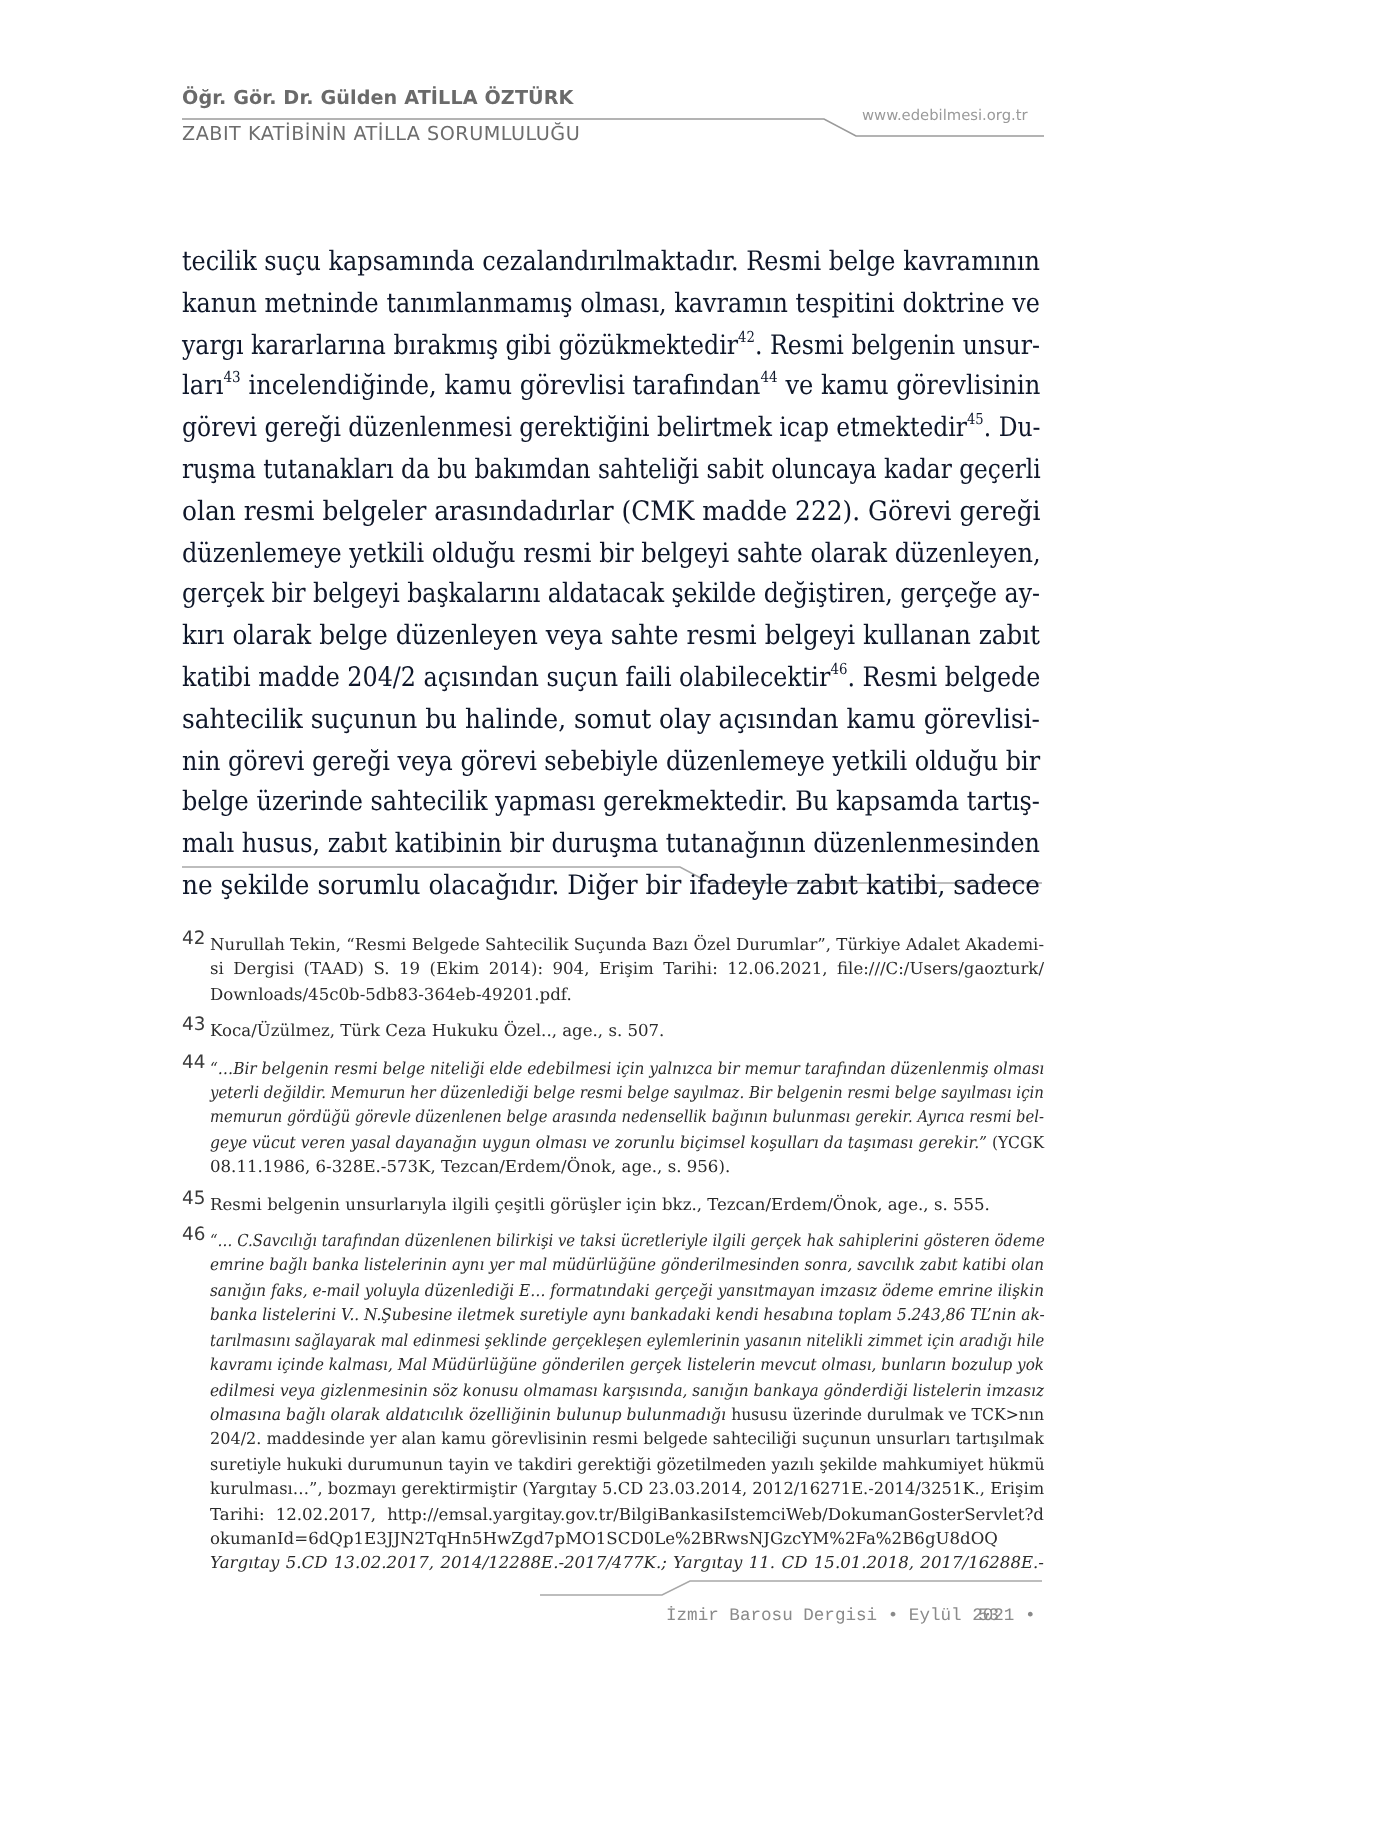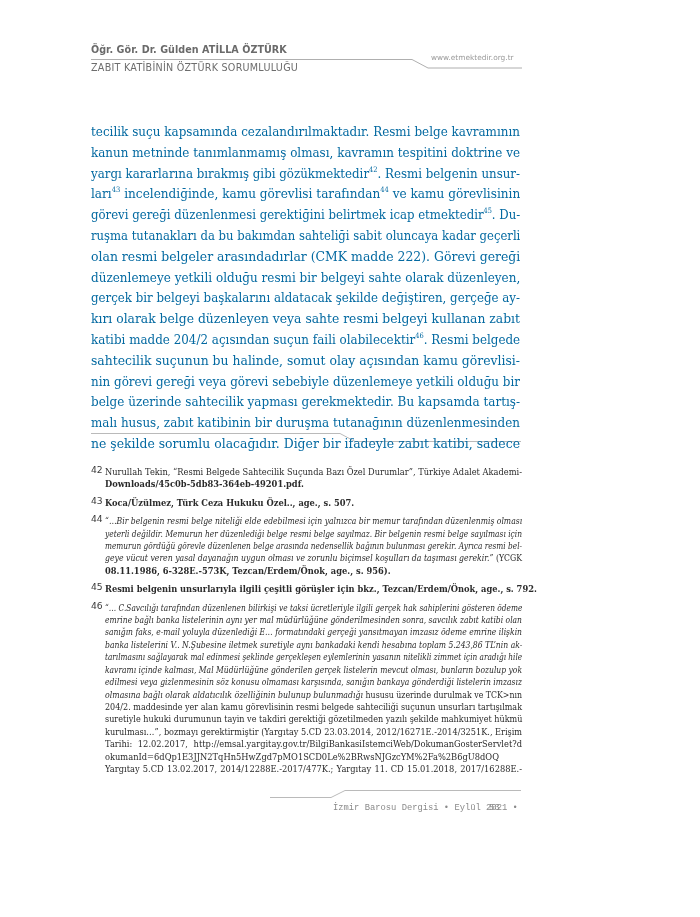--- a/index.html
+++ b/index.html
@@ -20,38 +20,38 @@
     .hdr-site {
       position: absolute; left: 431px; top: 53px;
       font-family: "DejaVu Sans", sans-serif; font-size: 7.4px; color: #9a9a9a;
       white-space: nowrap;
     }
     svg.rule { position: absolute; left: 0; top: 0; width: 700px; height: 917px; pointer-events: none; }
 
     .body-text {
       position: absolute; left: 91px; top: 122px; width: 429px;
       font-family: "DejaVu Serif", serif; font-size: 13.4px; line-height: 20.8px;
-      color: #0369a1; text-align: justify;
+      color: #0f172a; text-align: justify;
     }
     .body-line { display: block; white-space: nowrap; text-align-last: justify; text-align: justify; }
     .body-line.last { text-align-last: justify; }
     sup { font-size: 7.5px; line-height: 0; vertical-align: 6px; }
 
     .fn-area { position: absolute; left: 91px; top: 446px; width: 431px; }
     .fn {
       position: relative; padding-left: 14px; margin-bottom: 6px;
       font-family: "DejaVu Serif", serif; font-size: 8.3px; line-height: 12.4px; color: #2a2a2a;
       text-align: justify;
     }
     .fn .fn-num {
       position: absolute; left: 0; top: -2px; font-family: "DejaVu Sans", sans-serif;
       font-size: 9.2px; color: #3a3a3a;
     }
     .fn .fn-line { display: block; white-space: nowrap; text-align-last: justify; overflow: visible; }
-    .fn .fn-line.end { text-align-last: left; font-weight: bold; }
+    .fn .fn-line.end { text-align-last: left; }
     .fn .it { font-style: italic; }
 
     .footer {
       position: absolute; left: 333px; top: 803px; width: 190px;
       font-family: Liberation Mono, monospace; font-size: 8.8px; color: #8a8a8a; white-space: nowrap;
     }
     .footer .pg { position: absolute; left: 156px; top: 0; color: #8a8a8a; }
   </style>
 </head>
 <body>
@@ -61,22 +61,22 @@
   <svg class="rule" viewBox="0 0 700 917">
     <polyline points="91,59.5 412,59.5 428,68 522,68" fill="none" stroke="#9a9a9a" stroke-width="0.8"></polyline>
     <polyline points="91,433.5 340,433.5 355,441.5 521,441.5" fill="none" stroke="#a8a8a8" stroke-width="0.8"></polyline>
     <polyline points="270,797.5 331,797.5 345,790.5 521,790.5" fill="none" stroke="#a8a8a8" stroke-width="0.8"></polyline>
   </svg>
 
   <div class="hdr-author">
     <span>Öğr. Gör. Dr. Gülden</span>
     <span class="name-light">ATİLLA ÖZTÜRK</span>
   </div>
-  <div class="hdr-title">ZABIT KATİBİNİN ÖZTÜRK SORUMLULUĞU</div>
-  <div class="hdr-site">www.etmektedir.org.tr</div>
+  <div class="hdr-title">ZABIT KATİBİNİN ATİLLA SORUMLULUĞU</div>
+  <div class="hdr-site">www.edebilmesi.org.tr</div>
 
   <div class="body-text" id="body-text">
       <span class="body-line" style="display: block; transform-origin: left top; transform: scaleX(0.89375); width: 480px;"><span>tecilik suçu kapsamında cezalandırılmaktadır. Resmi belge kavramının</span></span>
       <span class="body-line" style="display: block; transform-origin: left top; transform: scaleX(0.891892); width: 481px;"><span>kanun metninde tanımlanmamış olması, kavramın tespitini doktrine ve</span></span>
       <span class="body-line" style="display: block; transform-origin: left top; transform: scaleX(0.882716); width: 486px;"><span>yargı kararlarına bırakmış gibi gözükmektedir</span><sup>42</sup><span>. Resmi belgenin unsur-</span></span>
       <span class="body-line" style="display: block; transform-origin: left top; transform: scaleX(0.903158); width: 475px;"><span>ları</span><sup>43</sup><span> incelendiğinde, kamu görevlisi tarafından</span><sup>44</sup><span> ve kamu görevlisinin</span></span>
       <span class="body-line" style="display: block; transform-origin: left top; transform: scaleX(0.87551); width: 490px;"><span>görevi gereği düzenlenmesi gerektiğini belirtmek icap etmektedir</span><sup>45</sup><span>. Du-</span></span>
       <span class="body-line" style="display: block; transform-origin: left top; transform: scaleX(0.868421); width: 494px;"><span>ruşma tutanakları da bu bakımdan sahteliği sabit oluncaya kadar geçerli</span></span>
       <span class="body-line" style="display: block; transform-origin: left top; transform: scaleX(0.928571); width: 462px;"><span>olan resmi belgeler arasındadırlar (CMK madde 222). Görevi gereği</span></span>
       <span class="body-line" style="display: block; transform-origin: left top; transform: scaleX(0.895616); width: 479px;"><span>düzenlemeye yetkili olduğu resmi bir belgeyi sahte olarak düzenleyen,</span></span>
@@ -87,54 +87,55 @@
       <span class="body-line" style="display: block; transform-origin: left top; transform: scaleX(0.891892); width: 481px;"><span>nin görevi gereği veya görevi sebebiyle düzenlemeye yetkili olduğu bir</span></span>
       <span class="body-line" style="display: block; transform-origin: left top; transform: scaleX(0.895616); width: 479px;"><span>belge üzerinde sahtecilik yapması gerekmektedir. Bu kapsamda tartış-</span></span>
       <span class="body-line" style="display: block; transform-origin: left top; transform: scaleX(0.891892); width: 481px;"><span>malı husus, zabıt katibinin bir duruşma tutanağının düzenlenmesinden</span></span>
       <span class="body-line last" style="display: block; transform-origin: left top; transform: scaleX(0.926566); width: 463px;"><span>ne şekilde sorumlu olacağıdır. Diğer bir ifadeyle zabıt katibi, sadece</span></span>
     </div>
 
   <div class="fn-area" id="fn-area">
       <div class="fn">
         <span class="fn-num">42</span>
         <span class="fn-line" style="display: block; transform-origin: left top; transform: scaleX(0.997608); width: 418px; margin-top: 20px;">Nurullah Tekin, “Resmi Belgede Sahtecilik Suçunda Bazı Özel Durumlar”, Türkiye Adalet Akademi-</span>
+        <span class="fn-line" style="display: block; width: 417px;">si Dergisi (TAAD) S. 19 (Ekim 2014): 904, Erişim Tarihi: 12.06.2021, file:///C:/Users/gaozturk/</span>
         <span class="fn-line end">Downloads/45c0b-5db83-364eb-49201.pdf.</span>
       </div>
       <div class="fn">
         <span class="fn-num">43</span>
         <span class="fn-line end">Koca/Üzülmez, Türk Ceza Hukuku Özel.., age., s. 507.</span>
       </div>
       <div class="fn">
         <span class="fn-num">44</span>
         <span class="fn-line it" style="display: block; transform-origin: left top; transform: scaleX(0.924612); width: 451px;">“…Bir belgenin resmi belge niteliği elde edebilmesi için yalnızca bir memur tarafından düzenlenmiş olması</span>
         <span class="fn-line it" style="display: block; transform-origin: left top; transform: scaleX(0.902597); width: 462px;">yeterli değildir. Memurun her düzenlediği belge resmi belge sayılmaz. Bir belgenin resmi belge sayılması için</span>
         <span class="fn-line it" style="display: block; transform-origin: left top; transform: scaleX(0.889126); width: 469px;">memurun gördüğü görevle düzenlenen belge arasında nedensellik bağının bulunması gerekir. Ayrıca resmi bel-</span>
         <span class="fn-line" style="display: block; transform-origin: left top; transform: scaleX(0.937079); width: 445px;"><span class="it">geye vücut veren yasal dayanağın uygun olması ve zorunlu biçimsel koşulları da taşıması gerekir.”</span><span> (YCGK</span></span>
         <span class="fn-line end">08.11.1986, 6-328E.-573K, Tezcan/Erdem/Önok, age., s. 956).</span>
       </div>
       <div class="fn">
         <span class="fn-num">45</span>
-        <span class="fn-line end">Resmi belgenin unsurlarıyla ilgili çeşitli görüşler için bkz., Tezcan/Erdem/Önok, age., s. 792.</span>
+        <span class="fn-line end">Resmi belgenin unsurlarıyla ilgili çeşitli görüşler için bkz., Tezcan/Erdem/Önok, age., s. 555.</span>
       </div>
       <div class="fn">
         <span class="fn-num">46</span>
         <span class="fn-line it" style="display: block; transform-origin: left top; transform: scaleX(0.89485); width: 466px;">“… C.Savcılığı tarafından düzenlenen bilirkişi ve taksi ücretleriyle ilgili gerçek hak sahiplerini gösteren ödeme</span>
         <span class="fn-line it" style="display: block; transform-origin: left top; transform: scaleX(0.916484); width: 455px;">emrine bağlı banka listelerinin aynı yer mal müdürlüğüne gönderilmesinden sonra, savcılık zabıt katibi olan</span>
         <span class="fn-line it" style="display: block; transform-origin: left top; transform: scaleX(0.918502); width: 454px;">sanığın faks, e-mail yoluyla düzenlediği E… formatındaki gerçeği yansıtmayan imzasız ödeme emrine ilişkin</span>
         <span class="fn-line it" style="display: block; transform-origin: left top; transform: scaleX(0.924612); width: 451px;">banka listelerini V.. N.Şubesine iletmek suretiyle aynı bankadaki kendi hesabına toplam 5.243,86 TL’nin ak-</span>
         <span class="fn-line it" style="display: block; transform-origin: left top; transform: scaleX(0.887234); width: 470px;">tarılmasını sağlayarak mal edinmesi şeklinde gerçekleşen eylemlerinin yasanın nitelikli zimmet için aradığı hile</span>
         <span class="fn-line it" style="display: block; transform-origin: left top; transform: scaleX(0.914474); width: 456px;">kavramı içinde kalması, Mal Müdürlüğüne gönderilen gerçek listelerin mevcut olması, bunların bozulup yok</span>
         <span class="fn-line it" style="display: block; transform-origin: left top; transform: scaleX(0.922566); width: 452px;">edilmesi veya gizlenmesinin söz konusu olmaması karşısında, sanığın bankaya gönderdiği listelerin imzasız</span>
         <span class="fn-line" style="display: block; transform-origin: left top; transform: scaleX(0.943439); width: 442px;"><span class="it">olmasına bağlı olarak aldatıcılık özelliğinin bulunup bulunmadığı</span><span> hususu üzerinde durulmak ve TCK&gt;nın</span></span>
         <span class="fn-line" style="display: block; transform-origin: left top; transform: scaleX(0.967517); width: 431px;">204/2. maddesinde yer alan kamu görevlisinin resmi belgede sahteciliği suçunun unsurları tartışılmak</span>
         <span class="fn-line" style="display: block; transform-origin: left top; transform: scaleX(0.972028); width: 429px;">suretiyle hukuki durumunun tayin ve takdiri gerektiği gözetilmeden yazılı şekilde mahkumiyet hükmü</span>
         <span class="fn-line" style="display: block; transform-origin: left top; transform: scaleX(0.983491); width: 424px;">kurulması…”, bozmayı gerektirmiştir (Yargıtay 5.CD 23.03.2014, 2012/16271E.-2014/3251K., Erişim</span>
         <span class="fn-line" style="display: block; width: 417px;">Tarihi: 12.02.2017, http://emsal.yargitay.gov.tr/BilgiBankasiIstemciWeb/DokumanGosterServlet?d</span>
         <span class="fn-line" style="display: block; width: 417px;">okumanId=6dQp1E3JJN2TqHn5HwZgd7pMO1SCD0Le%2BRwsNJGzcYM%2Fa%2B6gU8dOQ</span>
-        <span class="fn-line" style="display: block; width: 417px;">Yargıtay 5.CD 13.02.2017, 2014/12288E.-2017/477K.; Yargıtay 11. CD 15.01.2018, 2017/16288E.-</span>
+        <span class="fn-line" style="display: block; width: 417px; font-style: italic;">Yargıtay 5.CD 13.02.2017, 2014/12288E.-2017/477K.; Yargıtay 11. CD 15.01.2018, 2017/16288E.-</span>
       </div>
     </div>
 
   <div class="footer">
     <span>İzmir Barosu Dergisi • Eylül 2021 •</span>
     <span class="pg">53</span>
   </div>
 </div>
 
 </body></html>

